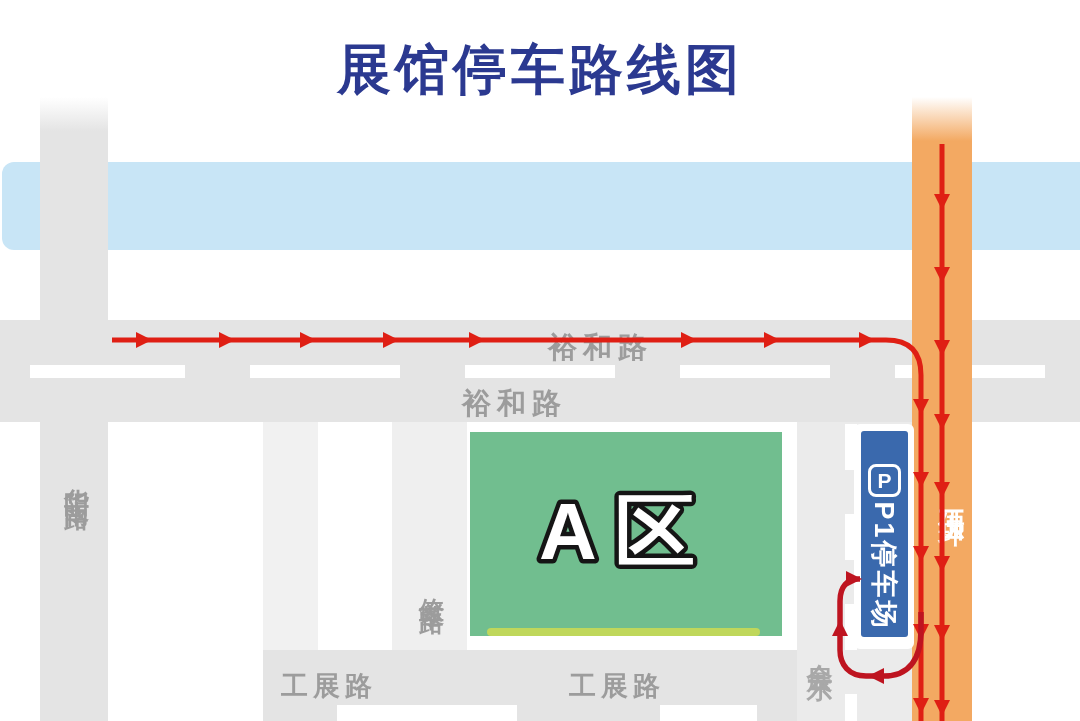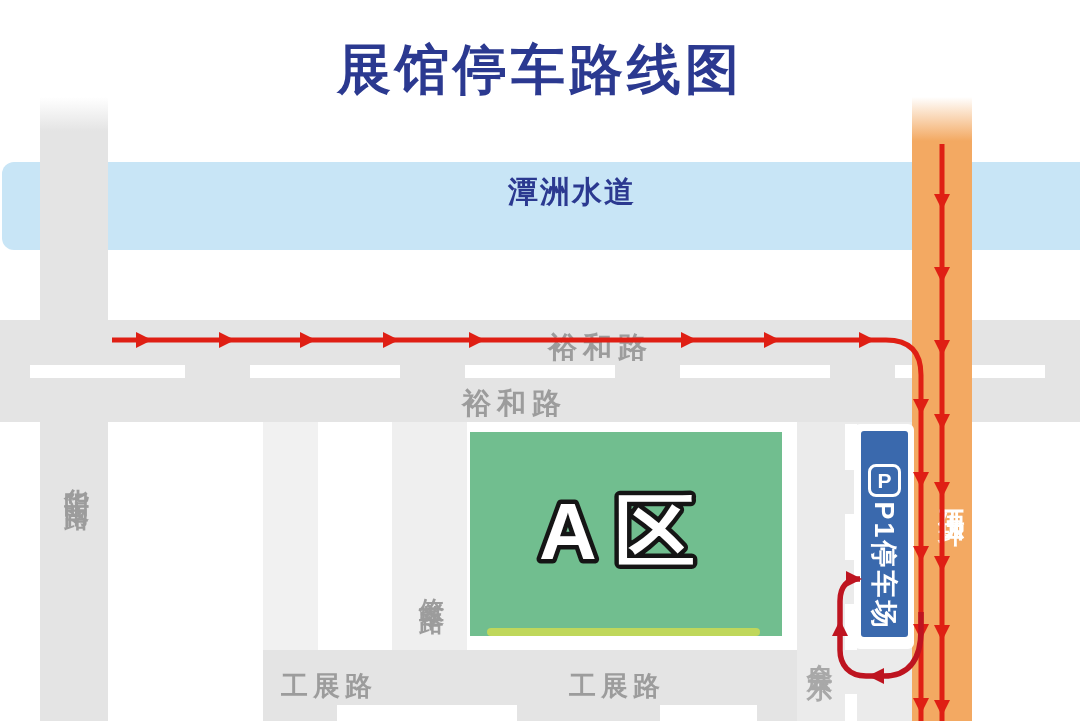--- a/index.html
+++ b/index.html
@@ -148,21 +148,20 @@
   </svg>
 
   <div class="abs badge-plate"></div>
   <div class="abs badge"></div>
   <div class="abs p-icon">
     <span>P</span>
   </div>
   <div class="abs badge-label">P1停车场</div>
 
   <div class="abs map-title">展馆停车路线图</div>
-  <div class="abs waterway-label">潭洲水道</div>
   <div class="abs road-label h-label lbl-yuhe-1">裕和路</div>
   <div class="abs road-label h-label lbl-yuhe-2">裕和路</div>
   <div class="abs road-label v-label lbl-huayang">华阳南路</div>
   <div class="abs road-label v-label lbl-liaoxin">僚莘路</div>
   <div class="abs road-label v-label lbl-huizhan">会展东</div>
   <div class="abs road-label h-label lbl-gongzhan-1">工展路</div>
   <div class="abs road-label h-label lbl-gongzhan-2">工展路</div>
   <div class="abs v-label lbl-foshan">佛山一环</div>
 
   <svg id="routes-svg" class="abs" viewBox="0 0 1080 721">

